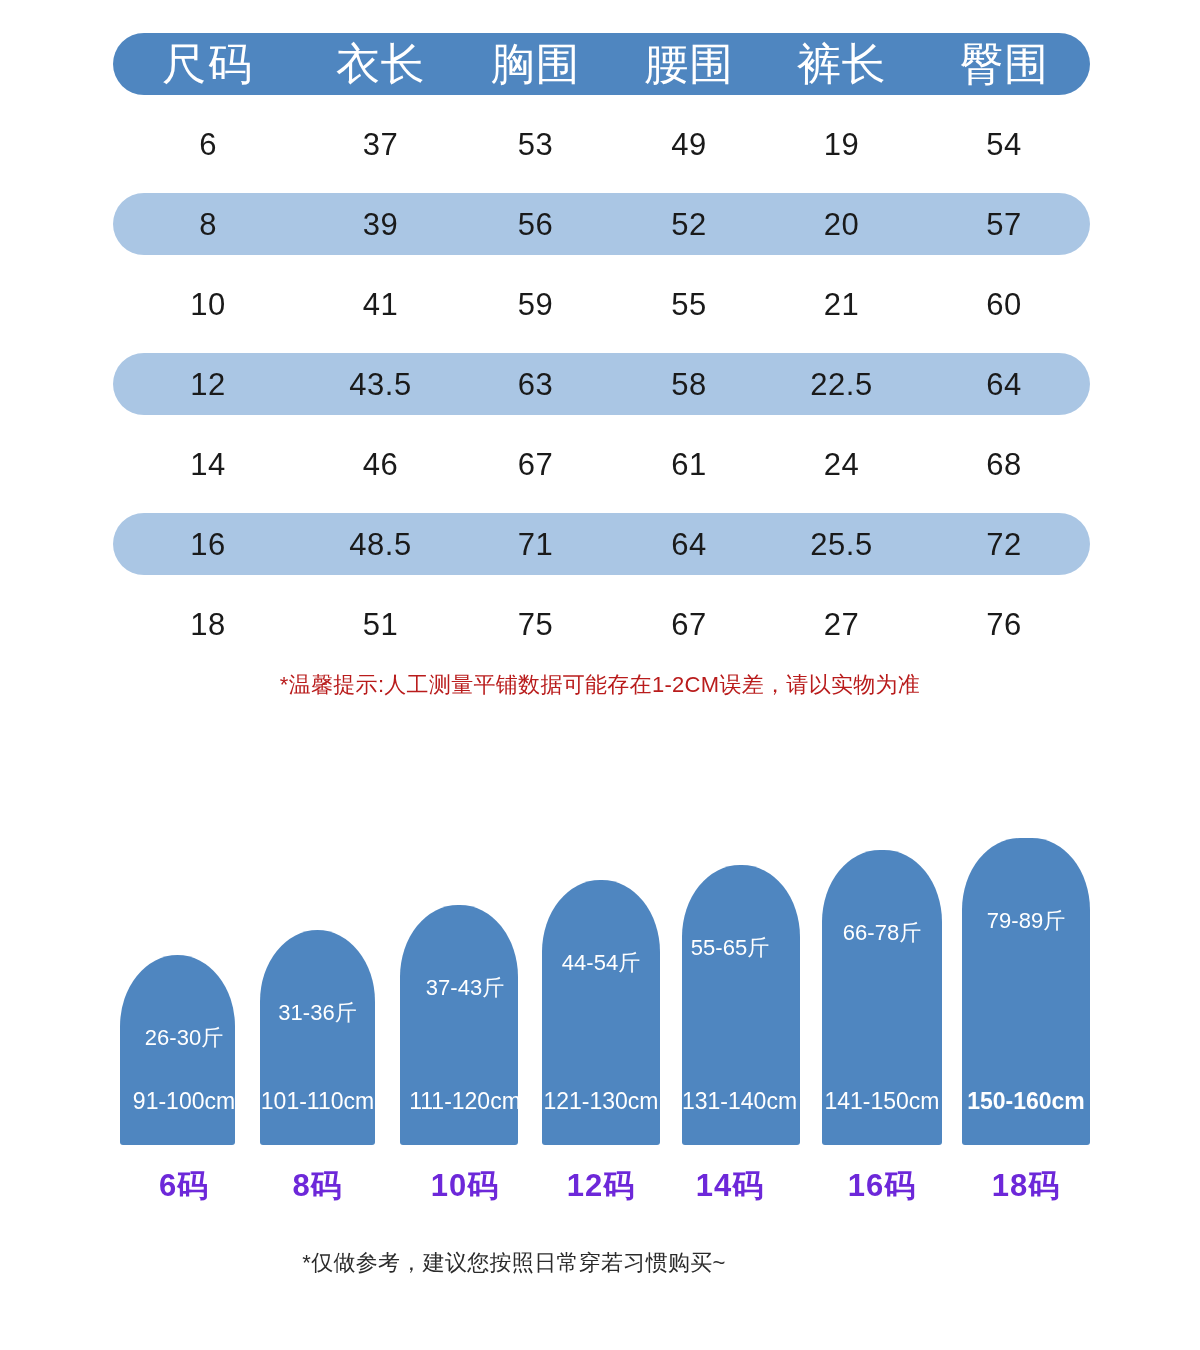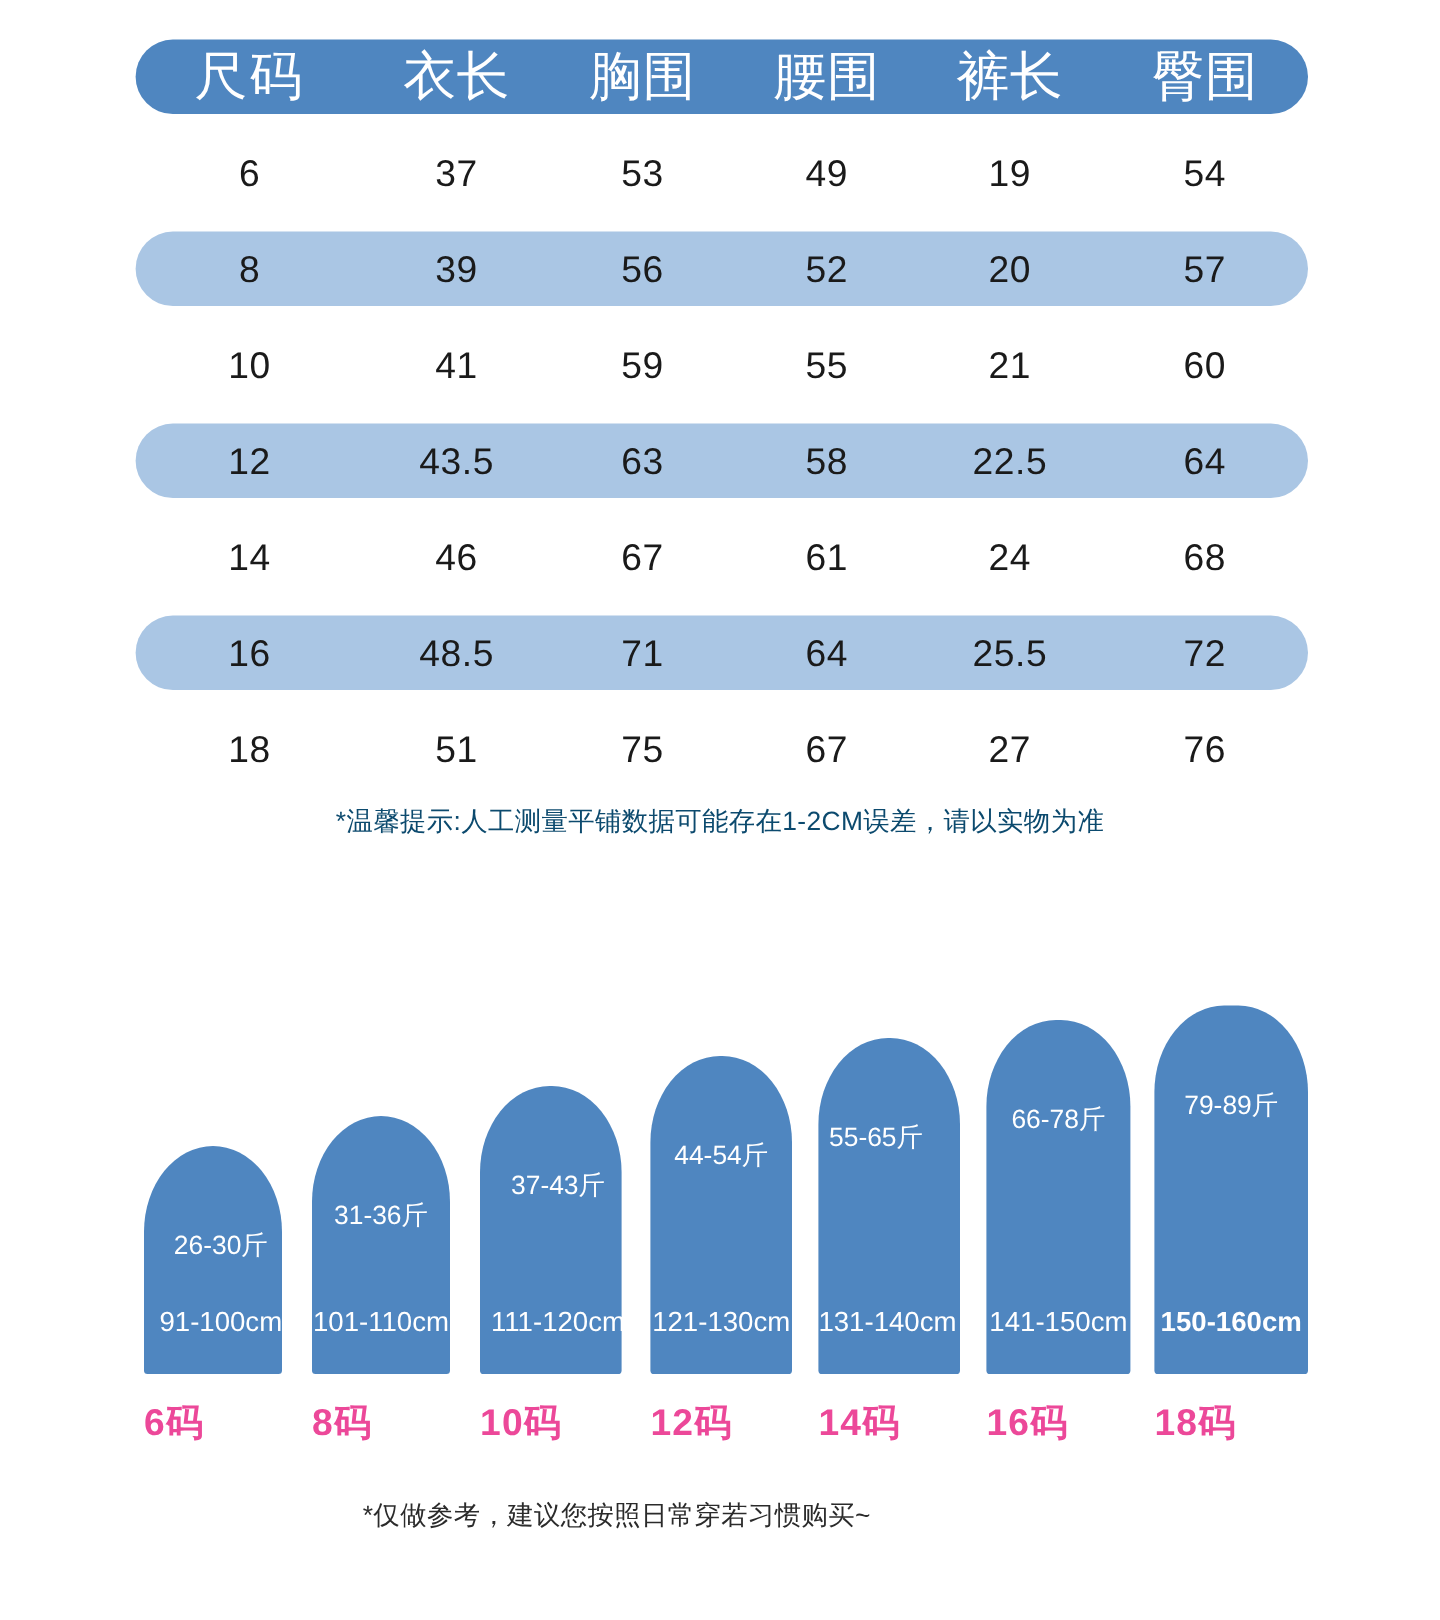--- a/index.html
+++ b/index.html
@@ -59,21 +59,21 @@
   .cell.c4 { flex: 0 0 153px; }
   .cell.c5 { flex: 0 0 172px; }
 
   #table-note {
     position: absolute;
     left: 0;
     top: 670px;
     width: 1200px;
     text-align: center;
     font-size: 22px;
-    color: #0c4a6e;
+    color: #b91c1c;
     letter-spacing: 0.3px;
   }
 
   
   #chart {
     position: absolute;
     left: 0;
     top: 0;
     width: 1200px;
     height: 1350px;
@@ -99,22 +99,22 @@
     color: #ffffff;
     font-size: 22px;
     line-height: 1;
     white-space: nowrap;
   }
   .bar-weight { font-size: 22px; }
   .bar-height { font-size: 23px; }
   .bar-size-label {
     position: absolute;
     width: 100%;
-    text-align: left;
-    color: #ec4899;
+    text-align: center;
+    color: #6d28d9;
     font-size: 31px;
     font-weight: bold;
     line-height: 1;
     letter-spacing: 1px;
   }
 
   #chart-note {
     position: absolute;
     left: 0;
     top: 1248px;

